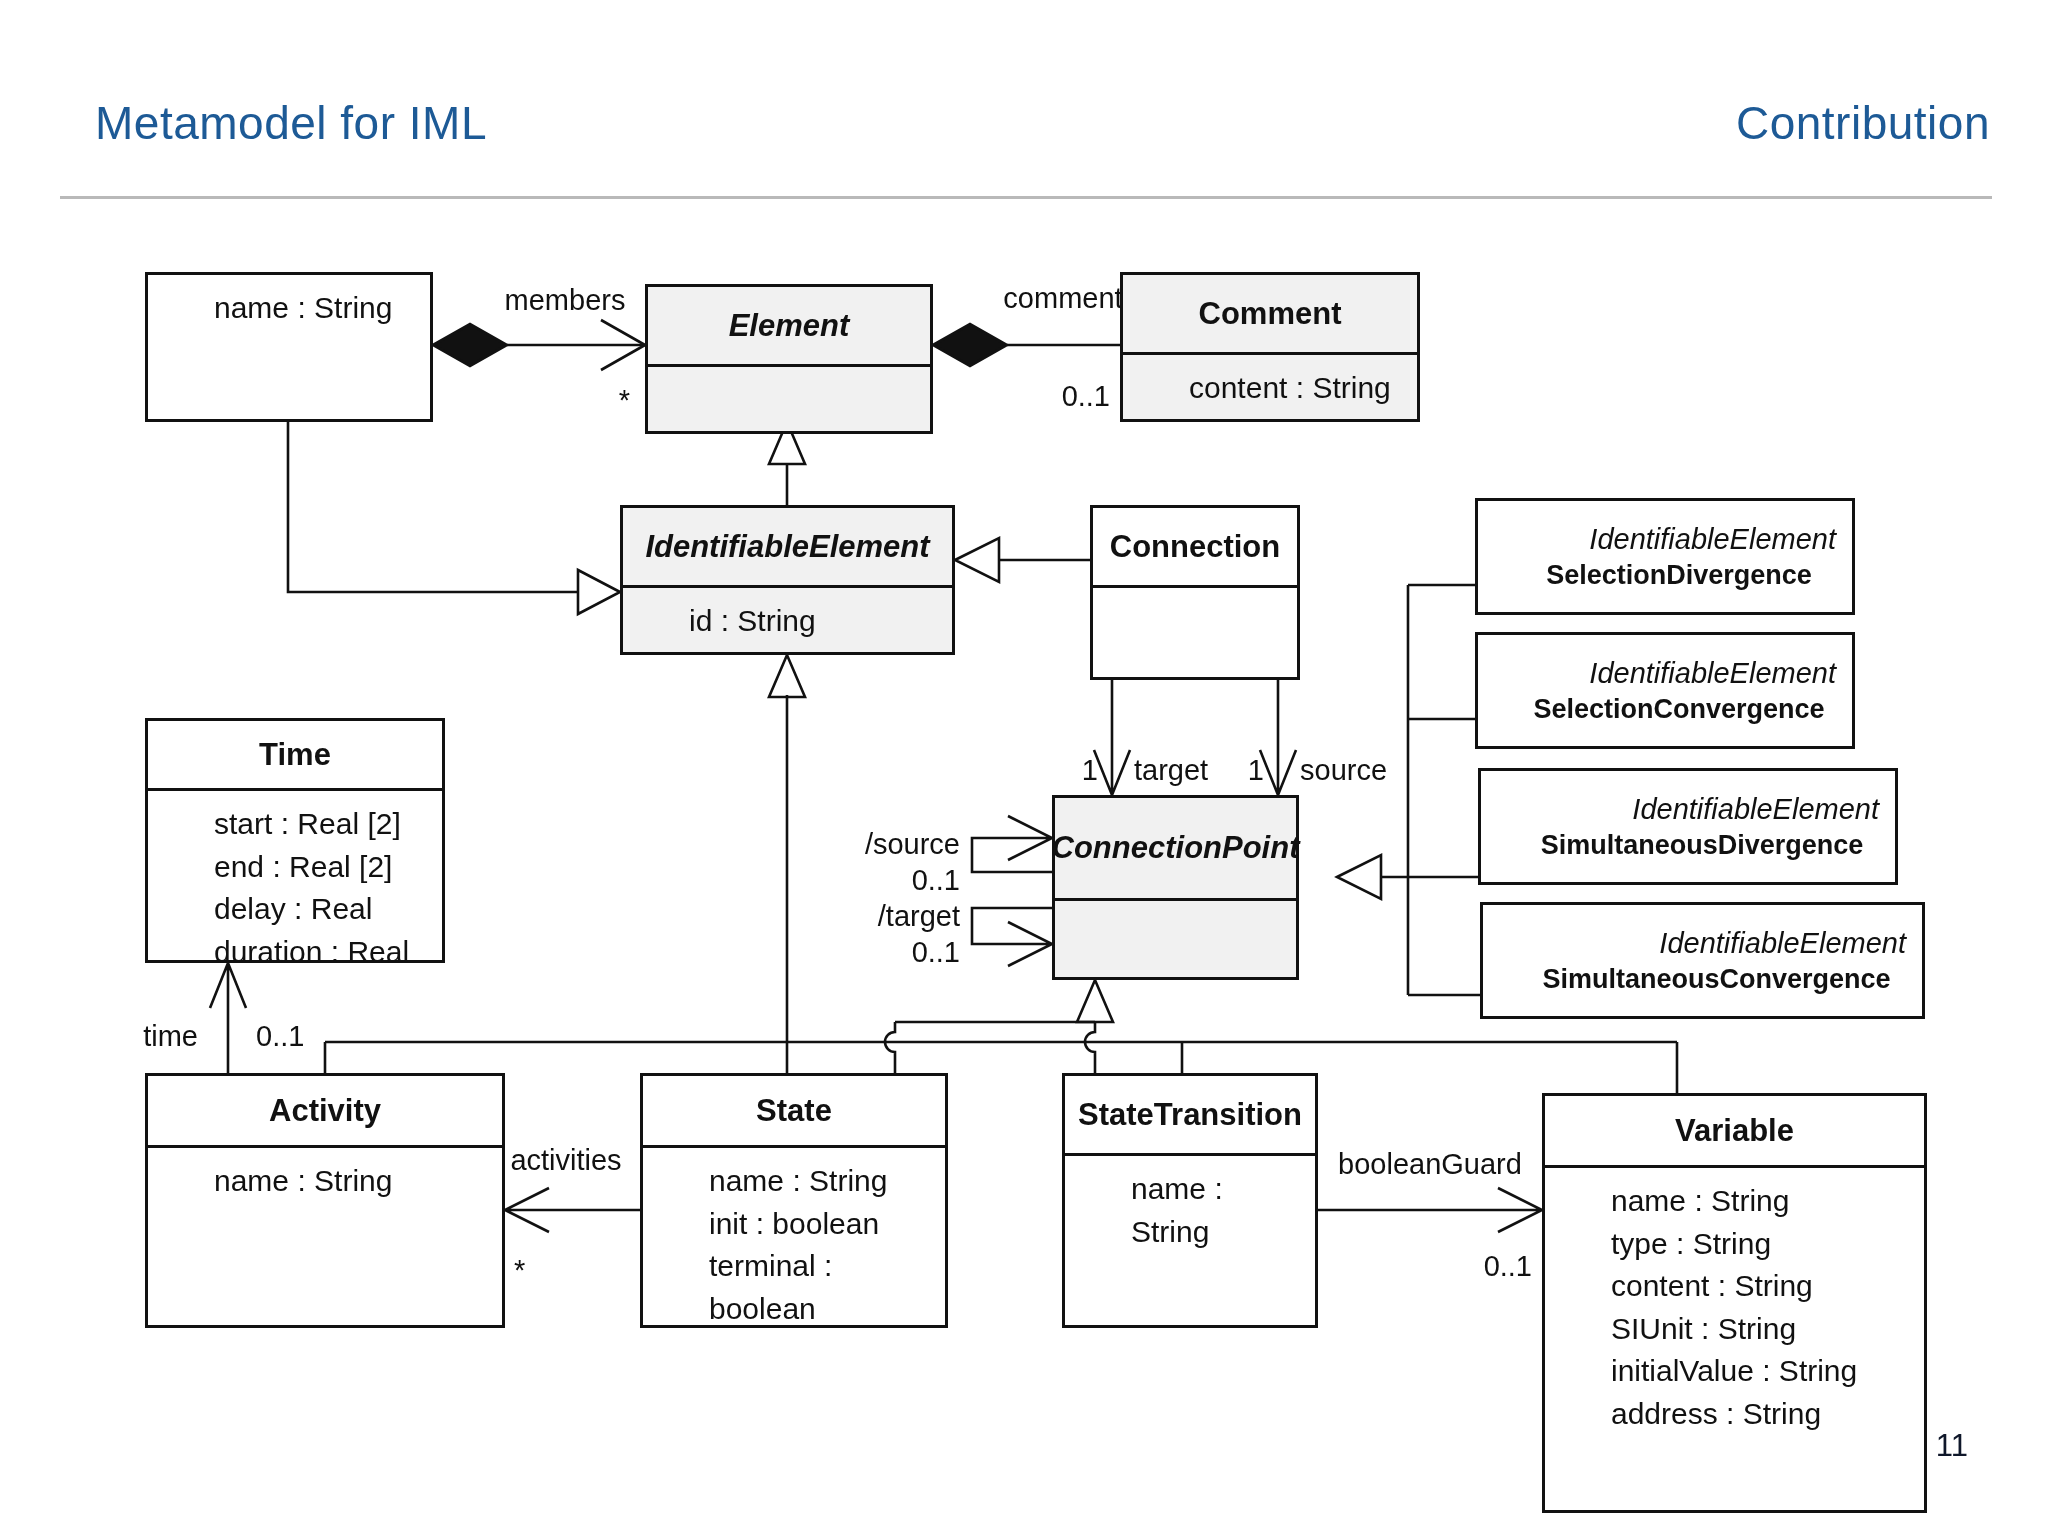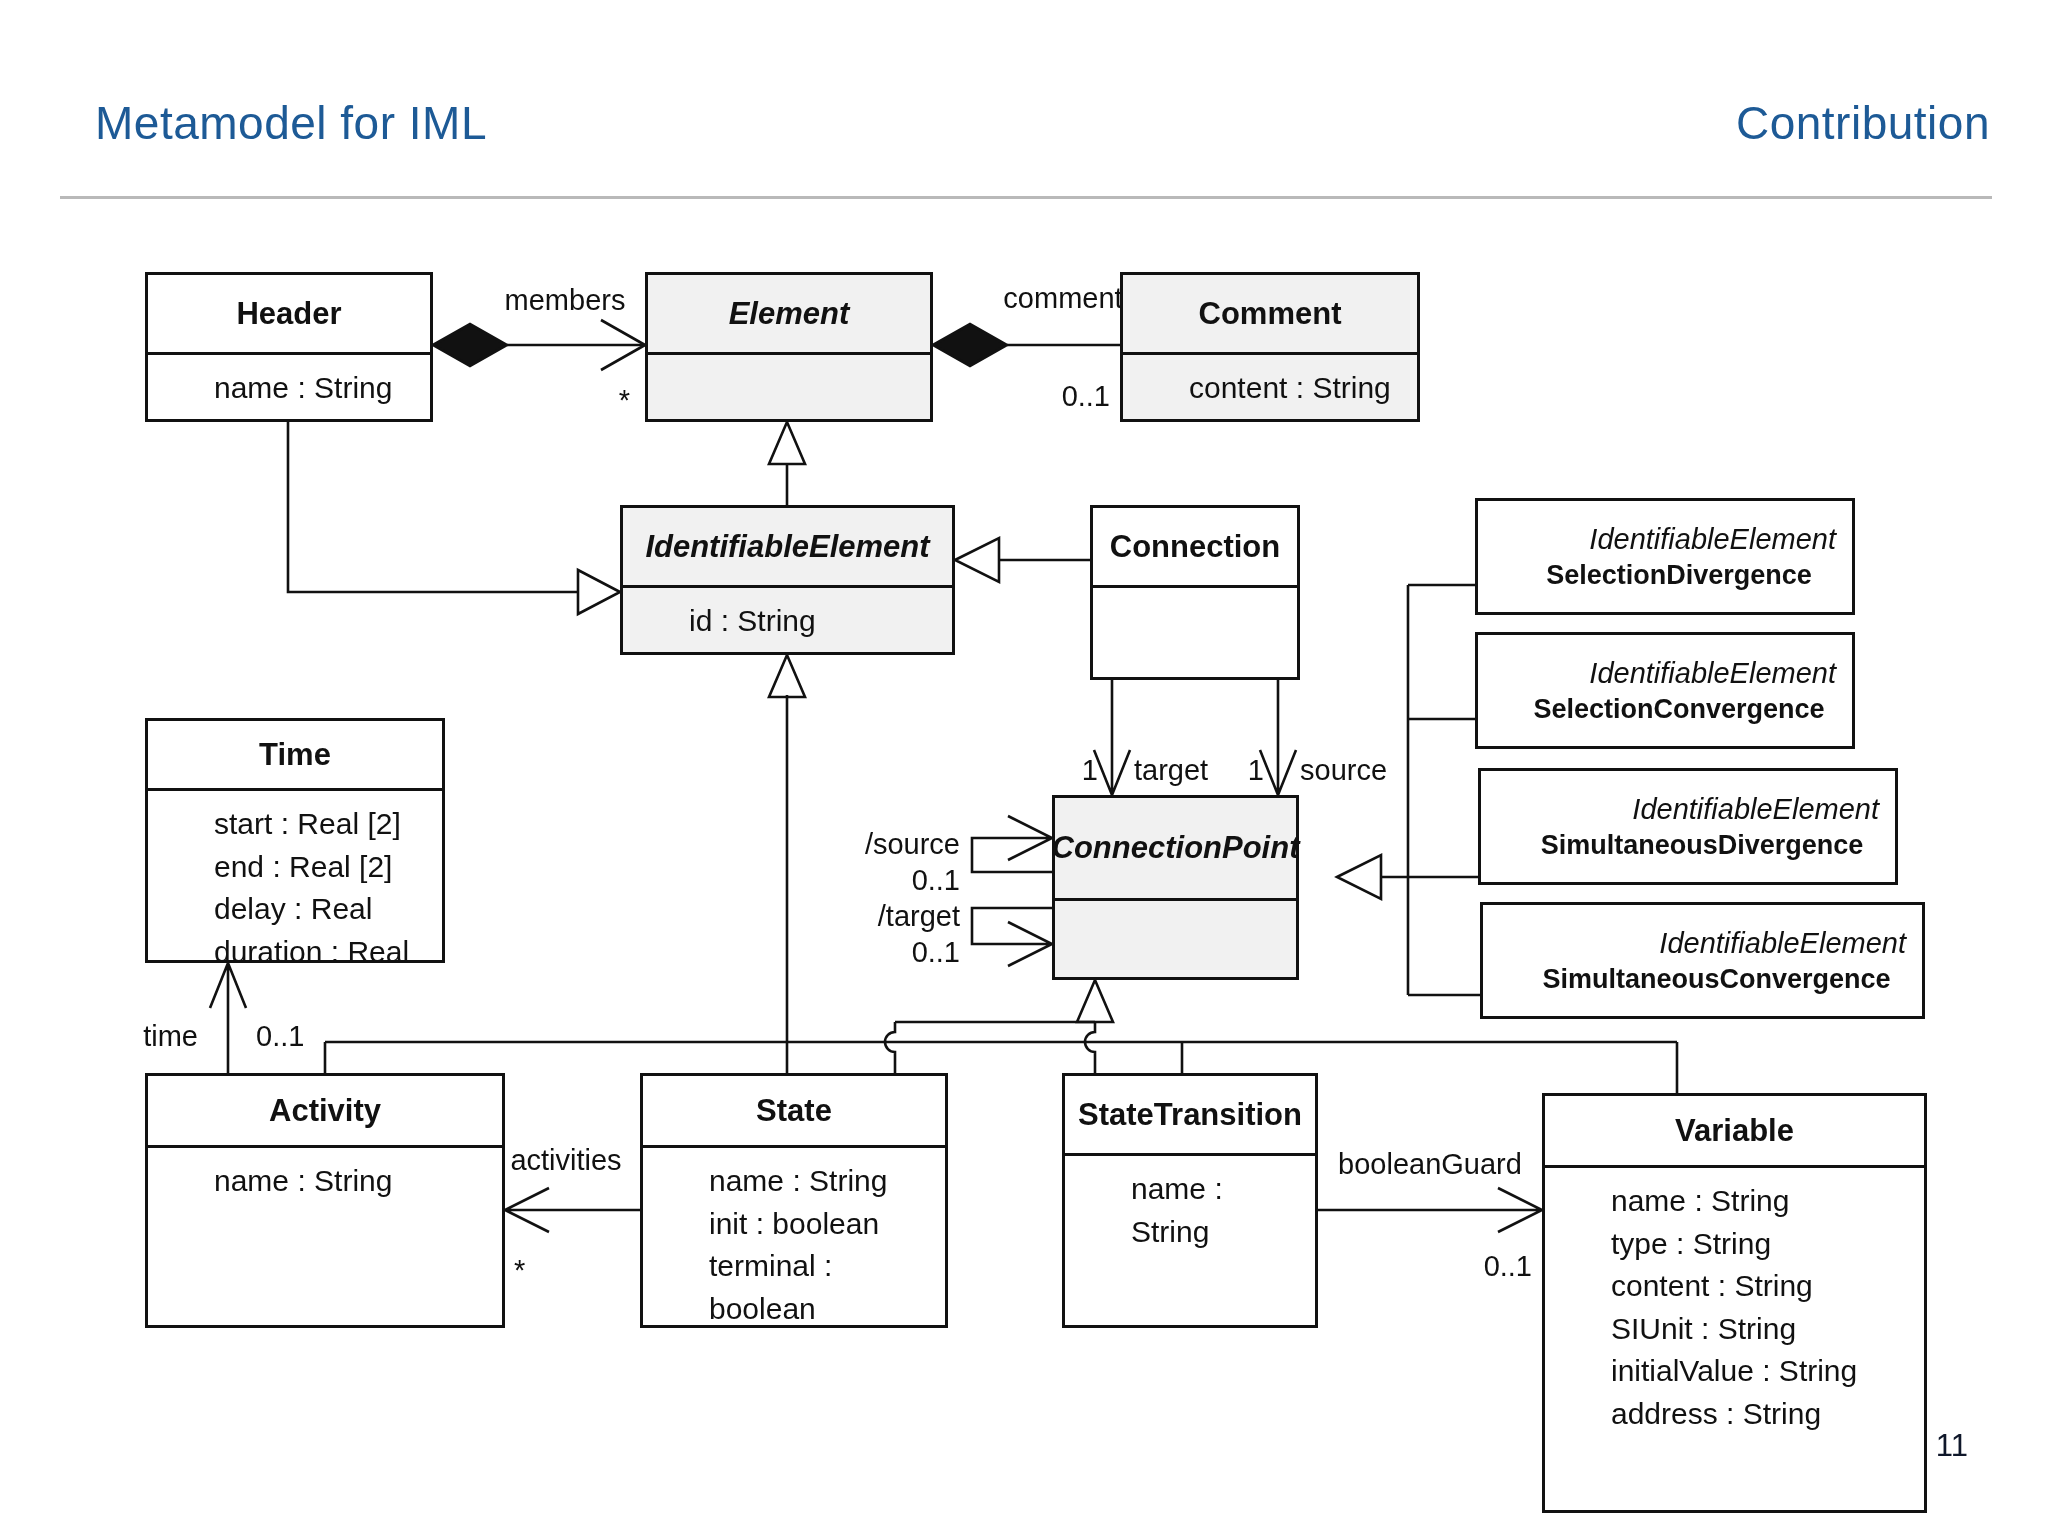--- a/index.html
+++ b/index.html
@@ -94,27 +94,26 @@
       <text x="198" y="1046" text-anchor="end">time</text>
       <text x="256" y="1046" text-anchor="start">0..1</text>
       <text x="566" y="1170" text-anchor="middle">activities</text>
       <text x="514" y="1280" text-anchor="start">*</text>
       <text x="1430" y="1174" text-anchor="middle">booleanGuard</text>
       <text x="1532" y="1276" text-anchor="end">0..1</text>
     </g>
   </svg>
 
   <div class="uml" style="left:145px;top:272px;width:288px;height:150px">
-    <div class="title" style="height:80px">Header</div>
-    <div class="attrs">
-      <div>name : String</div>
-    </div>
-  </div>
-
-  <div class="uml gray" style="left:645px;top:272px;width:288px;height:150px">
+    <div class="attrs">
+      <div>name : String</div>
+    </div>
+  </div>
+
+  <div class="uml gray" style="left:645px;top:284px;width:288px;height:150px">
     <div class="title abstract" style="height:80px">Element</div>
     <div class="attrs"></div>
   </div>
 
   <div class="uml gray" style="left:1120px;top:272px;width:300px;height:150px">
     <div class="title" style="height:80px">Comment</div>
     <div class="attrs">
       <div>content : String</div>
     </div>
   </div>

